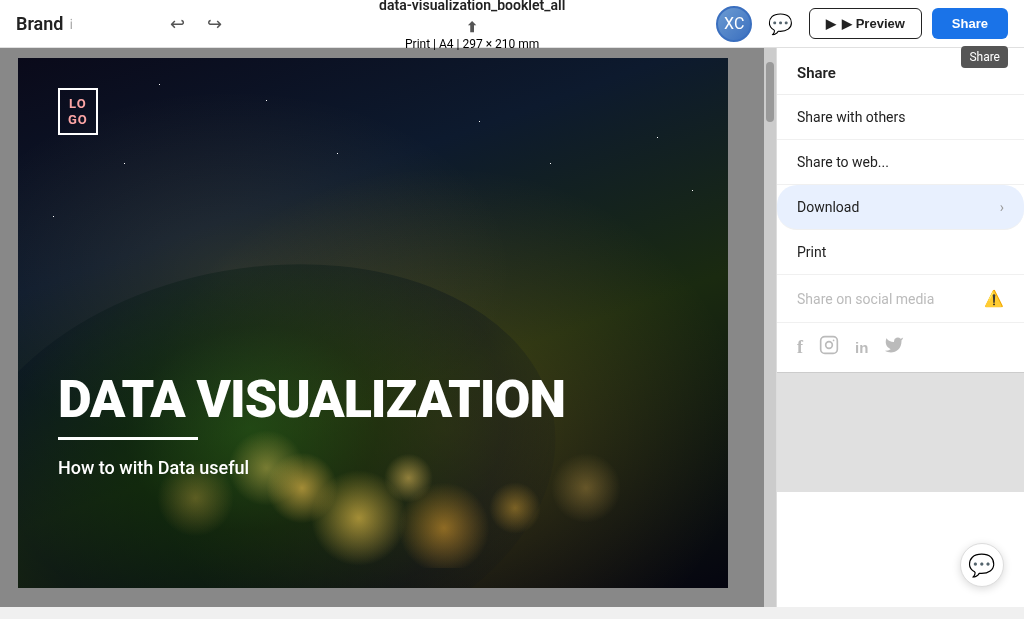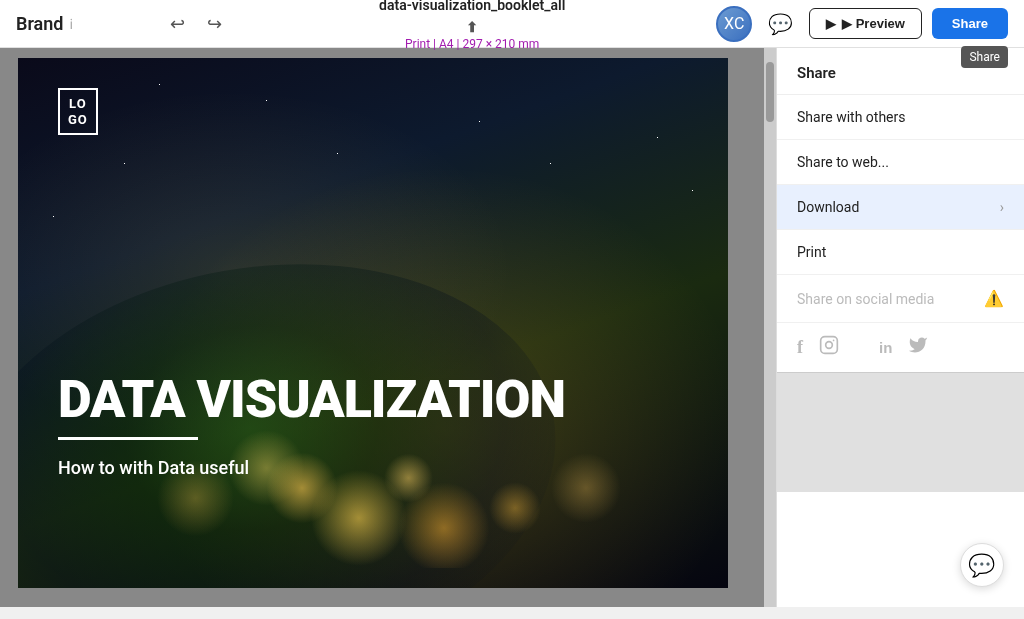--- a/index.html
+++ b/index.html
@@ -59,21 +59,21 @@
       font-weight: 600;
       color: #222;
       display: flex;
       align-items: center;
       justify-content: center;
       gap: 6px;
       flex-direction: column;
     }
     .file-meta {
       font-size: 12px;
-      color: #a21caf;
+      color: #000000;
       margin-top: 2px;
     }
     .export-icon {
       color: #555;
       font-size: 14px;
       cursor: pointer;
     }
 
     .header-actions {
       display: flex;
@@ -243,21 +243,21 @@
         radial-gradient(circle at 75% 20%, white 0.5px, transparent 0.5px),
         radial-gradient(circle at 5% 30%, white 0.5px, transparent 0.5px),
         radial-gradient(circle at 95% 25%, white 0.5px, transparent 0.5px),
         radial-gradient(circle at 45% 18%, white 0.5px, transparent 0.5px);
     }
     .slide-logo {
       position: absolute;
       top: 30px;
       left: 40px;
       border: 2.5px solid #fff;
-      color: #ffffff;
+      color: #fca5a5;
       font-size: 13px;
       font-weight: 700;
       line-height: 1.2;
       padding: 6px 8px;
       letter-spacing: 1px;
       text-align: center;
     }
     .slide-title {
       position: absolute;
       bottom: 160px;
@@ -311,21 +311,21 @@
     .share-menu-item {
       display: flex;
       align-items: center;
       justify-content: space-between;
       padding: 14px 20px;
       font-size: 14px;
       color: #222;
       cursor: pointer;
       border-bottom: 1px solid #f0f0f0;
     }
-    .share-menu-item.highlighted { background: #e8f0fe; }
+    .share-menu-item.highlighted { background: #e8f0fe; border-radius: 20px; }
     .share-menu-item.disabled { color: #bbb; cursor: default; }
     .chevron-right {
       color: #999;
       font-size: 14px;
     }
     .social-icons-row {
       display: flex;
       gap: 16px;
       padding: 12px 20px;
       align-items: center;
@@ -453,21 +453,21 @@
 
       <div class="social-icons-row">
         <span class="social-icon" style="font-family:serif; font-weight:bold; font-size:18px;">f</span>
         <span class="social-icon">
           <svg width="20" height="20" viewBox="0 0 24 24" fill="none" stroke="#bbb" stroke-width="2" stroke-linecap="round" stroke-linejoin="round">
             <rect x="2" y="2" width="20" height="20" rx="5" ry="5"></rect>
               <circle cx="12" cy="12" r="4"></circle>
               <circle cx="17.5" cy="6.5" r="1" fill="#bbb" stroke="none"></circle>
           </svg>
         </span>
-        <span class="social-icon" style="font-family:Liberation Sans, sans-serif; font-weight:bold; font-size:15px;margin-left:24px;">in</span>
+        <span class="social-icon" style="font-family:Liberation Sans, sans-serif; font-weight:bold; font-size:15px;">in</span>
         <span class="social-icon">
           <svg width="20" height="20" viewBox="0 0 24 24" fill="#bbb">
             <path d="M23 3a10.9 10.9 0 0 1-3.14 1.53 4.48 4.48 0 0 0-7.86 3v1A10.66 10.66 0 0 1 3 4s-4 9 5 13a11.64 11.64 0 0 1-7 2c9 5 20 0 20-11.5a4.5 4.5 0 0 0-.08-.83A7.72 7.72 0 0 0 23 3z"></path>
           </svg>
         </span>
       </div>
 
       <div class="thumbnail-area"></div>
     </div>
 

